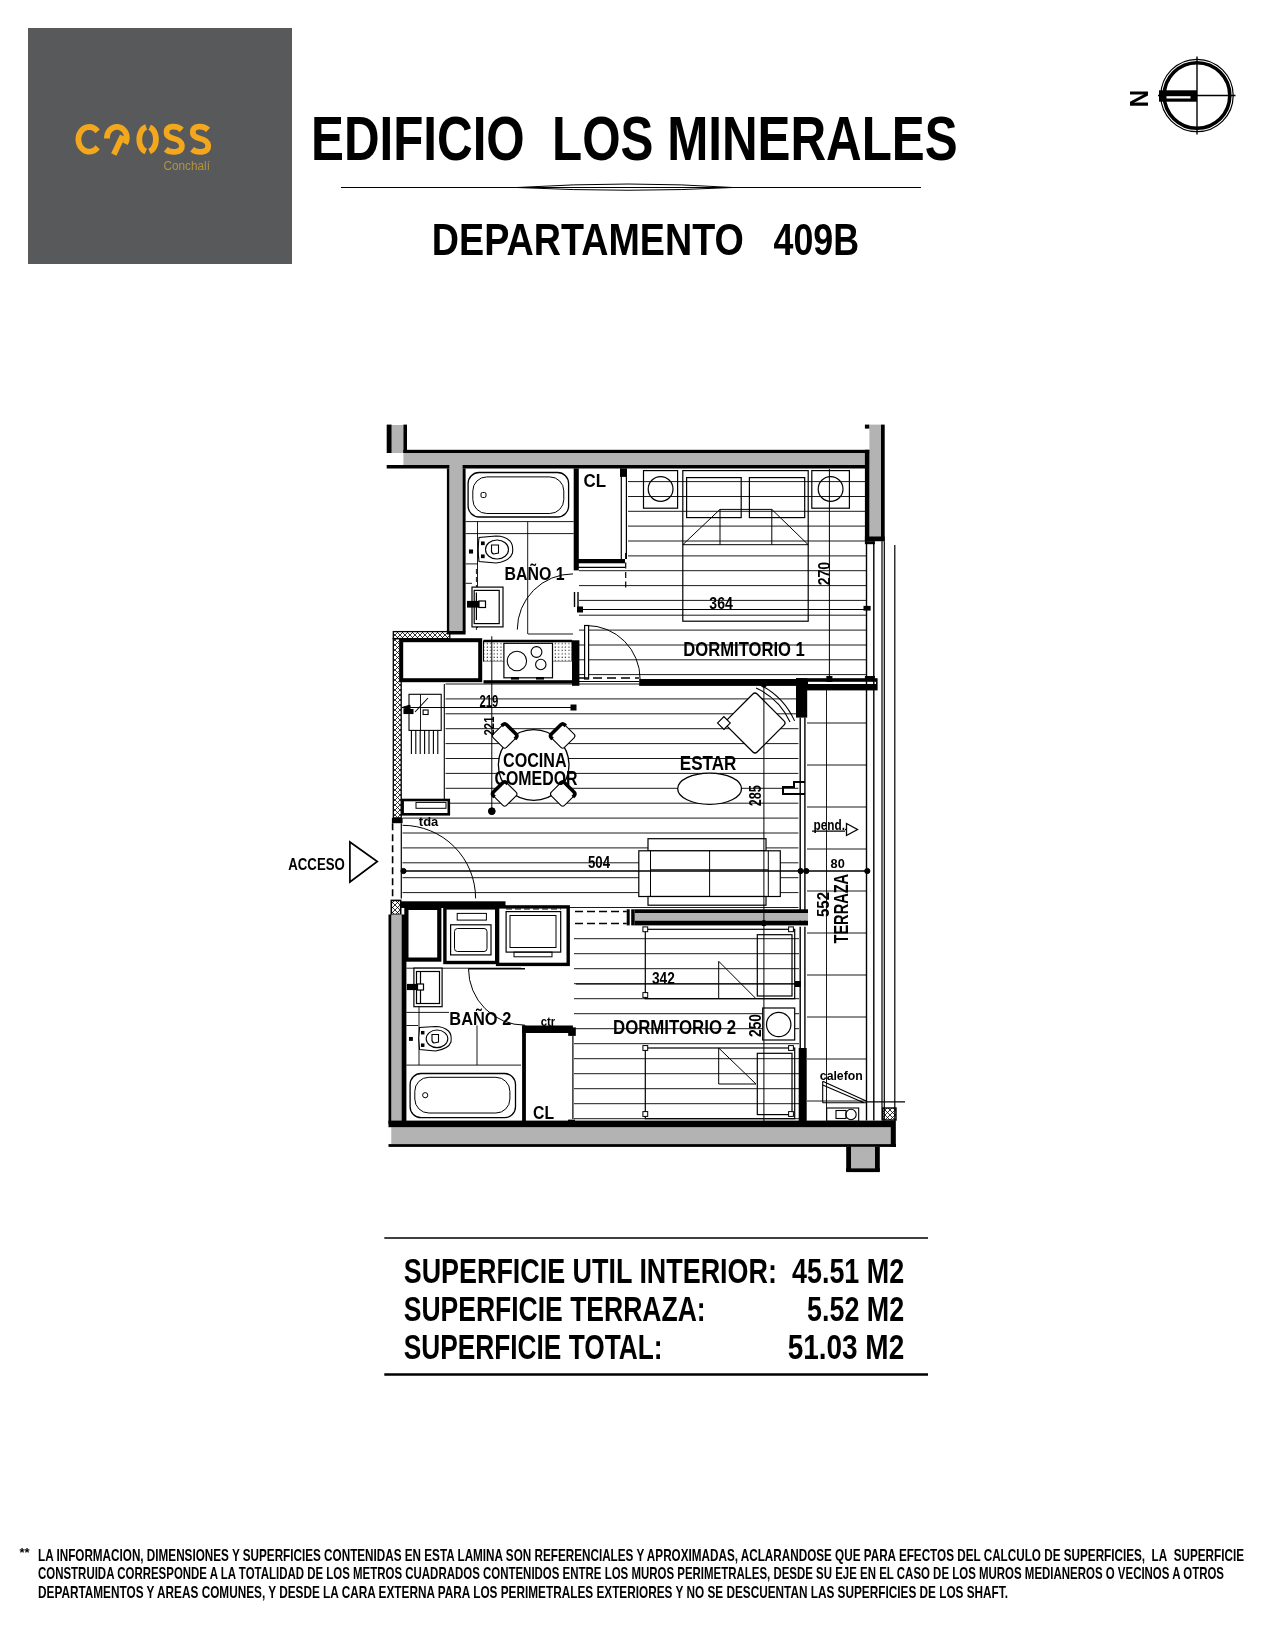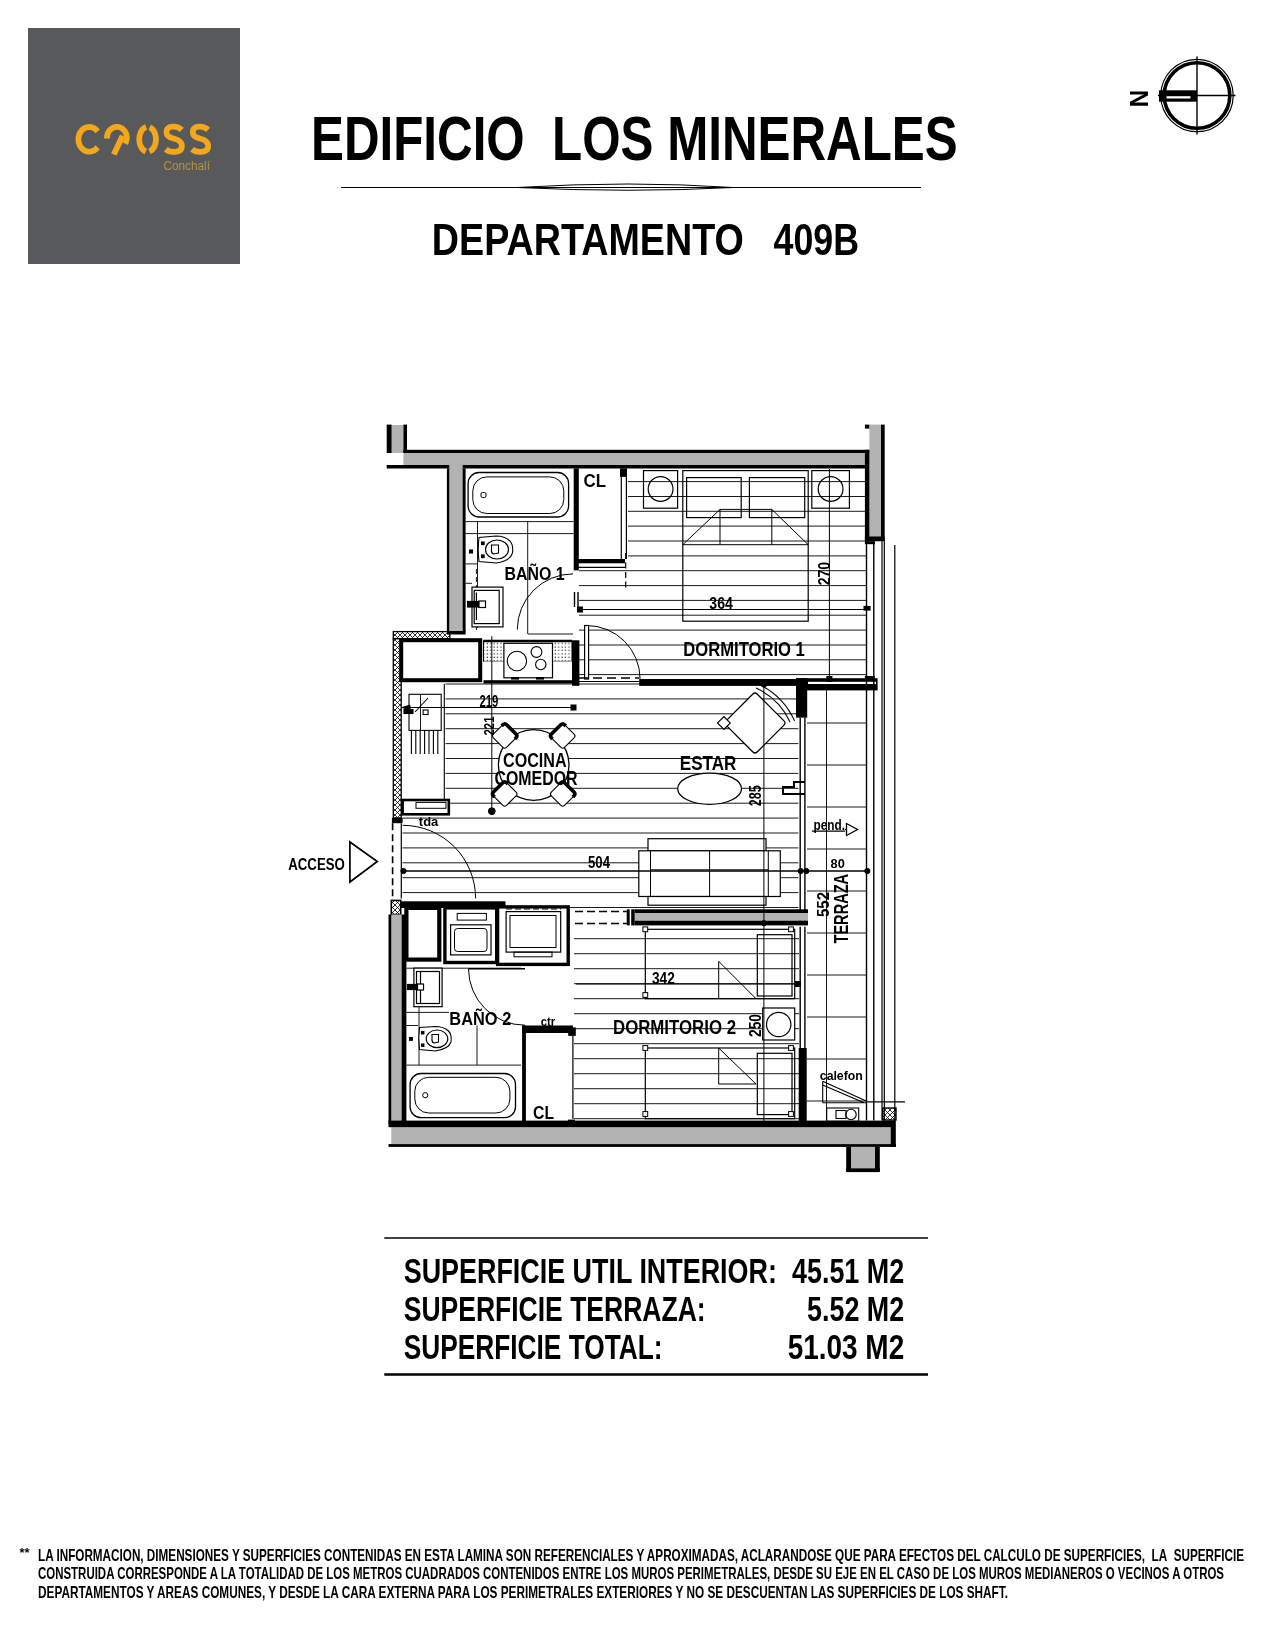--- a/index.html
+++ b/index.html
@@ -1,18 +1,18 @@
 <!DOCTYPE html>
 <html><head><meta charset="utf-8">
 <style>
 html,body{margin:0;padding:0;background:#fff;width:1275px;height:1650px;position:relative;overflow:hidden}
 *{box-sizing:border-box}
 </style></head>
 <body>
-<div style="position:absolute;left:28px;top:28px;width:212px;height:236px;background:#58595b">
+<div style="position:absolute;left:28px;top:28px;width:264px;height:236px;background:#58595b">
 <svg width="236" height="236" viewBox="0 0 236 236">
 <g stroke="#f2a71c" stroke-width="5.8" fill="none">
 <path d="M69.65,103.33 L68.06,101.57 L66.19,100.22 L64.12,99.32 L61.93,98.92 L59.72,99.03 L57.57,99.65 L55.58,100.75 L53.82,102.28 L52.37,104.19 L51.29,106.39 L50.63,108.79 L50.40,111.30 L50.63,113.81 L51.29,116.21 L52.37,118.41 L53.82,120.32 L55.58,121.85 L57.57,122.95 L59.72,123.57 L61.93,123.68 L64.12,123.28 L66.19,122.38 L68.06,121.03 L69.65,119.27"></path>
 <path d="M79.04,110.53 L79.03,108.82 L79.27,107.13 L79.75,105.51 L80.47,103.98 L81.41,102.60 L82.54,101.40 L83.83,100.41 L85.24,99.66 L86.76,99.15 L88.32,98.92 L89.91,98.96 L91.46,99.26 L92.95,99.84 L94.34,100.66 L95.59,101.71 L96.67,102.96 L97.54,104.39 L98.20,105.94 L98.62,107.59 L98.80,109.29 L98.72,111.00 L98.38,112.67 L97.81,114.26 L97.01,115.74"></path>
 <path d="M94.6,107.8 L85.8,126.6"></path>
 <path d="M118.16,99.09 L117.23,99.42 L116.33,99.90 L115.48,100.53 L114.68,101.31 L113.95,102.22 L113.29,103.25 L112.71,104.38 L112.23,105.61 L111.84,106.91 L111.55,108.27 L111.37,109.66 L111.30,111.08 L111.34,112.51 L111.49,113.91 L111.74,115.29 L112.10,116.61 L112.55,117.86 L113.10,119.02 L113.74,120.08 L114.45,121.03 L115.23,121.84 L116.07,122.52 L116.95,123.05 L117.87,123.43"></path>
 <path d="M121.47,123.38 L122.35,123.00 L123.21,122.47 L124.01,121.80 L124.77,121.00 L125.46,120.09 L126.07,119.06 L126.61,117.94 L127.06,116.74 L127.42,115.46 L127.68,114.14 L127.84,112.78 L127.90,111.41 L127.86,110.03 L127.71,108.67 L127.47,107.34 L127.12,106.06 L126.69,104.84 L126.16,103.71 L125.56,102.67 L124.88,101.73 L124.14,100.92 L123.34,100.23 L122.49,99.68 L121.61,99.27"></path>
 <path d="M153.8,101.9 Q150,98.3 144.5,98.7 Q138.2,99.2 138.5,104.7 Q138.7,109 145.5,110.5 Q153.5,112.2 153.9,117.5 Q154.3,123 147.5,123.8 Q141.5,124.5 137.8,121.3"></path>
 <path d="M180.1,101.9 Q176.3,98.3 170.8,98.7 Q164.5,99.2 164.8,104.7 Q165,109 171.8,110.5 Q179.8,112.2 180.2,117.5 Q180.6,123 173.8,123.8 Q167.8,124.5 164.1,121.3"></path>
 </g>

